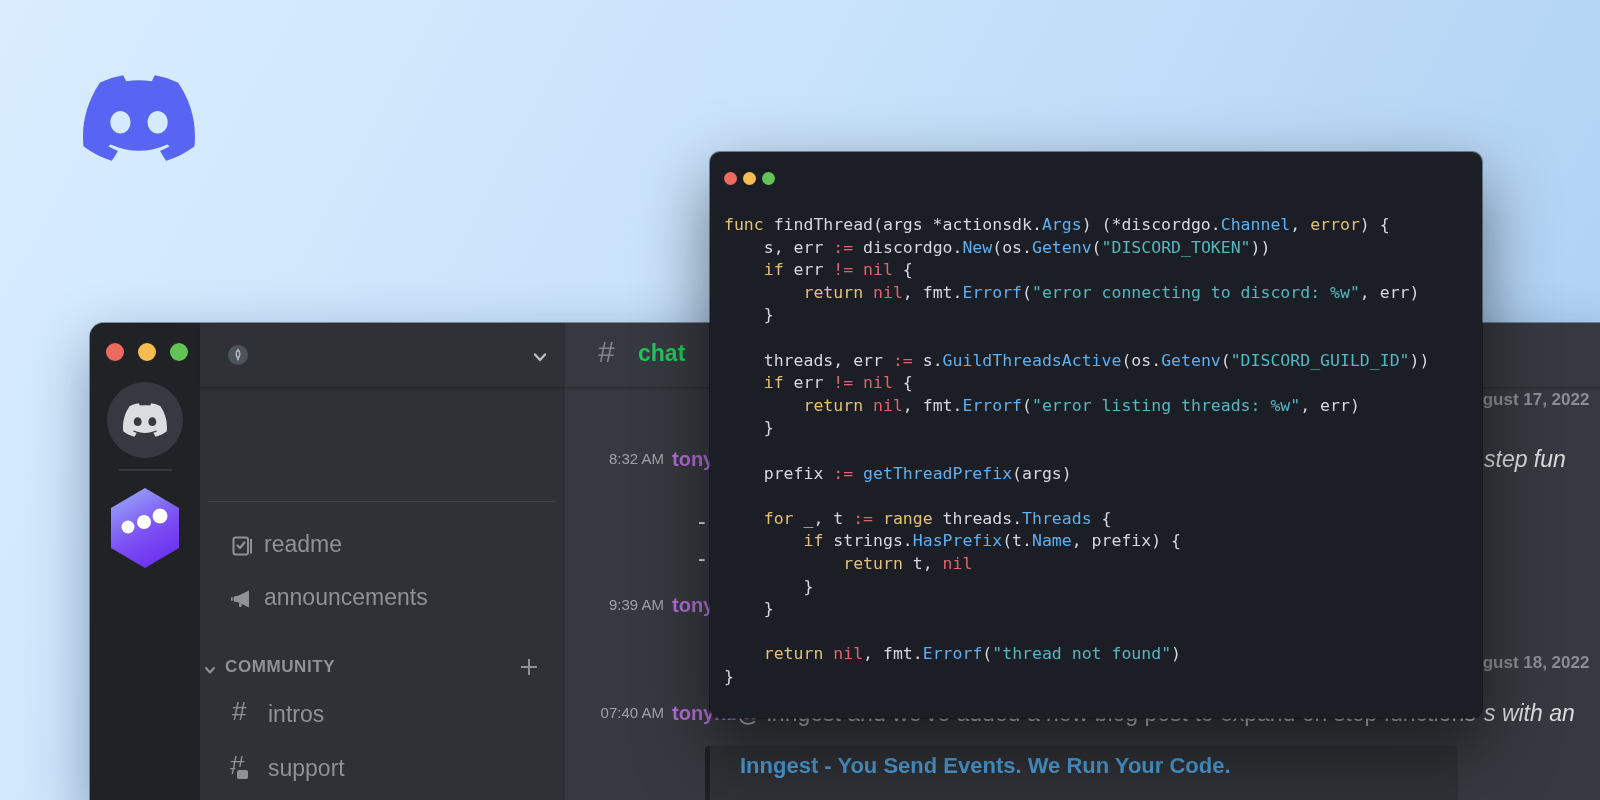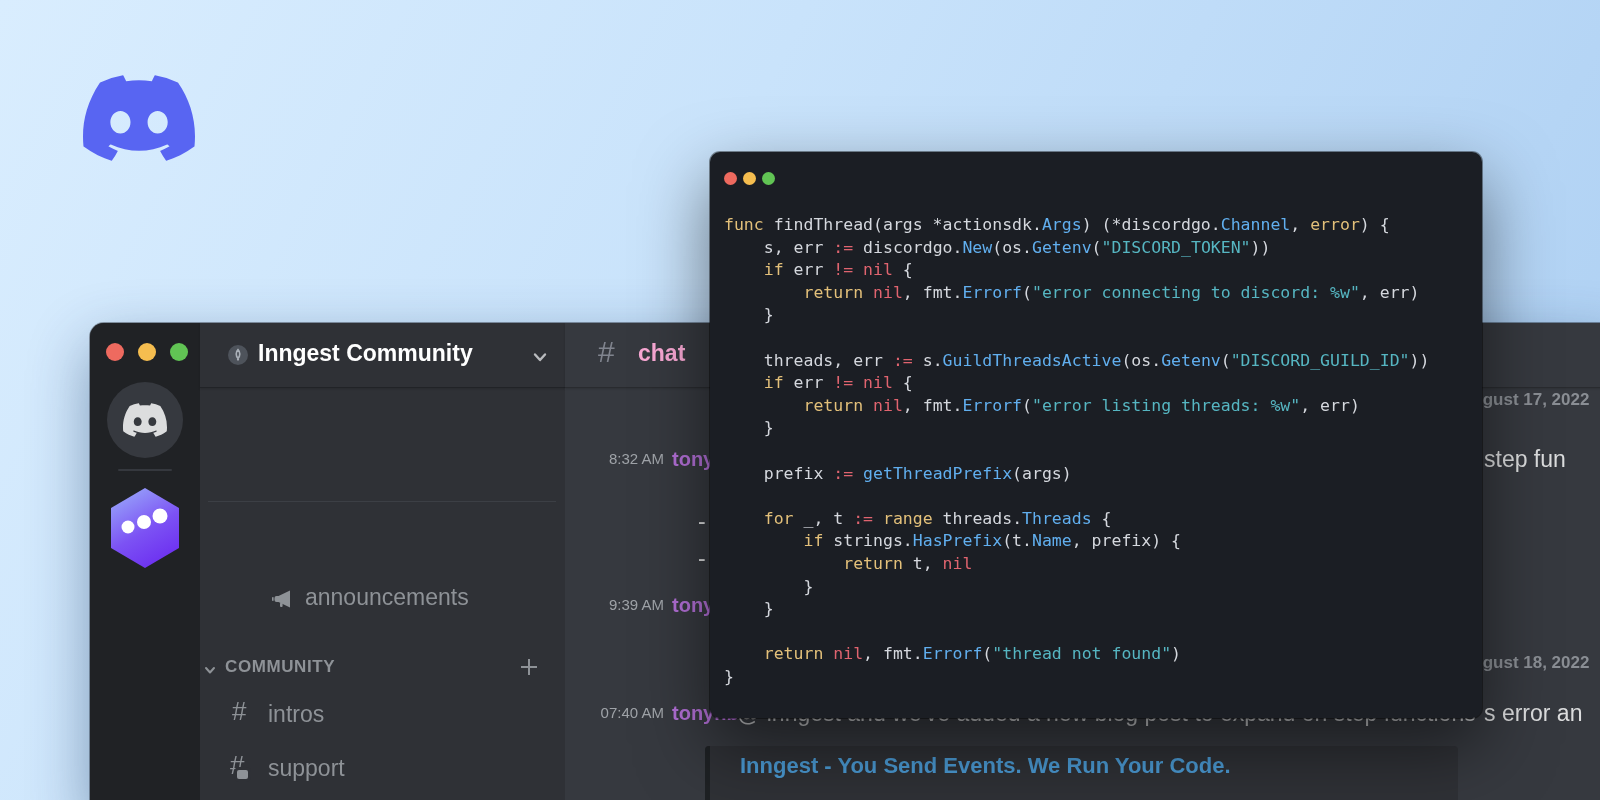--- a/index.html
+++ b/index.html
@@ -36,43 +36,43 @@
     box-shadow:0 1px 2px rgba(0,0,0,.15);}
   #sb-badge{left:27px;top:21px;width:22px;height:22px;}
   #sb-name{left:58px;top:17px;font-size:23px;font-weight:700;color:#ffffff;white-space:nowrap;}
   #sb-chevron{left:330px;top:24px;width:20px;height:20px;}
   .sb-item{left:0;width:100%;height:34px;}
   .sb-item .ic{position:absolute;left:30px;top:5px;width:24px;height:24px;}
   .sb-item .lbl{position:absolute;left:64px;top:2px;font-size:23px;font-weight:500;color:#8e9297;white-space:nowrap;}
   #sb-item-events{top:106px;}
   #sb-divider{left:8px;top:178px;width:348px;height:1px;background:#3c3f45;}
   #sb-item-readme{top:206px;}
-  #sb-item-announcements{top:259px;margin-left:41px;}
+  #sb-item-announcements{top:259px;}
   #sb-section{left:0;top:331px;width:100%;height:28px;}
   #sb-section .chev{position:absolute;left:3px;top:9px;width:14px;height:14px;}
   #sb-section .lbl{position:absolute;left:25px;top:3px;font-size:17px;font-weight:700;
     letter-spacing:.6px;color:#8e9297;}
   #sb-section .plus{position:absolute;left:318px;top:2px;width:22px;height:22px;}
   #sb-item-intros{top:376px;}
   #sb-item-support{top:430px;}
   .hash-glyph{font-size:26px;font-weight:500;color:#8e9297;line-height:24px;}
   .forum-bubble{position:absolute;right:-4px;bottom:-2px;width:11px;height:9px;background:#8e9297;
     border-radius:2px;box-shadow:0 0 0 3px #2f3136;}
 
   
   #chat{left:475px;top:0;width:1055px;height:100%;background:#36393f;}
   #chat-header{left:0;top:0;width:100%;height:64px;border-bottom:1px solid rgba(0,0,0,.24);
     box-shadow:0 1px 2px rgba(0,0,0,.15);}
   #chat-hash{left:33px;top:12px;font-size:30px;font-weight:400;color:#80848e;}
-  #chat-name{left:73px;top:17px;font-size:23px;font-weight:700;color:#f9a8d4;}
+  #chat-name{left:73px;top:17px;font-size:23px;font-weight:700;color:#22c55e;}
   .msg-row{left:0;width:100%;height:30px;line-height:30px;white-space:nowrap;}
   .msg-time{position:absolute;left:29px;width:70px;text-align:right;font-size:15px;color:#9fa3a8;}
   .msg-user{position:absolute;left:107px;font-size:20px;font-weight:700;color:#b26fd6;}
   .msg-mid{position:absolute;left:172px;width:740px;overflow:hidden;font-size:23px;color:#c9cacc;opacity:.92;}
-  .msg-tail{position:absolute;left:919px;font-size:23px;color:#dcddde;}
+  .msg-tail{position:absolute;left:919px;font-size:23px;color:#dcddde;font-style:italic;}
   #row-m1{top:121px;}
   #row-bullets{top:180px;left:133px;width:60px;font-size:23px;color:#dcddde;line-height:37px;height:80px;}
   #row-m2{top:267px;}
   #row-m3{top:375px;}
   .date-div{position:absolute;left:895px;font-size:17px;font-weight:700;color:#8a8e94;white-space:nowrap;}
   #date1{top:62px;line-height:30px;}
   #date2{top:325px;line-height:30px;}
   #embed{left:140px;top:423px;width:753px;height:75px;background:#2f3136;border-radius:4px;overflow:hidden;}
   #embed-pill{position:absolute;left:0;top:0;width:5px;height:100%;background:#1e2124;}
   #embed-title{position:absolute;left:35px;top:7px;font-size:22px;font-weight:700;color:#4b9bd5;white-space:nowrap;}
@@ -129,29 +129,36 @@
       </svg>
     </div>
 
     <div id="sidebar" class="abs">
       <div id="sb-header" class="abs">
         <svg id="sb-badge" class="abs" viewBox="0 0 22 22">
           <circle cx="11" cy="11" r="10" fill="#4e535b"></circle>
           <path d="M11 5.6 c2.4 2.4 2.4 6.4 0 8.8 c-2.4 -2.4 -2.4 -6.4 0 -8.8 Z" fill="none" stroke="#aab0b8" stroke-width="1.6"></path>
           <circle cx="11" cy="15.6" r="1.1" fill="#aab0b8"></circle>
         </svg>
-        <div id="sb-name" class="abs">Inngest Community</div>
         <svg id="sb-chevron" class="abs" viewBox="0 0 20 20">
           <polyline points="5,7.5 10,13 15,7.5" fill="none" stroke="#b9bbbe" stroke-width="2.4" stroke-linecap="round" stroke-linejoin="round"></polyline>
         </svg>
       </div>
 
 
       <div id="sb-divider" class="abs"></div>
 
+      <div class="abs sb-item" id="sb-item-readme">
+        <svg class="ic" viewBox="0 0 24 24">
+          <rect x="3.5" y="3.5" width="14.5" height="17" rx="2" fill="none" stroke="#8e9297" stroke-width="2"></rect>
+          <polyline points="7.5,11.5 10,14 14.5,8.5" fill="none" stroke="#8e9297" stroke-width="2.2" stroke-linecap="round" stroke-linejoin="round"></polyline>
+          <line x1="21" y1="5" x2="21" y2="19.5" stroke="#8e9297" stroke-width="2"></line>
+        </svg>
+        <span class="lbl">readme</span>
+      </div>
 
       <div class="abs sb-item" id="sb-item-announcements">
         <svg class="ic" viewBox="0 0 24 24">
           <path d="M7.5 9 L19 3.5 V20.5 L7.5 15 H5.5 A2 2 0 013.5 13 V11 A2 2 0 015.5 9 Z" fill="#8e9297"></path>
           <rect x="1" y="10.2" width="1.6" height="3.6" fill="#8e9297"></rect>
           <rect x="9" y="15.5" width="2.6" height="4.5" rx="1" fill="#8e9297"></rect>
         </svg>
         <span class="lbl">announcements</span>
       </div>
 
@@ -200,21 +207,21 @@
         <span class="msg-time">9:39 AM</span>
         <span class="msg-user">tonyhb</span>
       </div>
 
       <div id="date2" class="date-div">August 18, 2022</div>
 
       <div id="row-m3" class="abs msg-row">
         <span class="msg-time">07:40 AM</span>
         <span class="msg-user">tonyhb</span>
         <span class="msg-mid">@ inngest  and we've added a new blog post to expand on step functions</span>
-        <span class="msg-tail">s error an</span>
+        <span class="msg-tail">s with an</span>
       </div>
 
       <div id="embed" class="abs">
         <div id="embed-pill"></div>
         <a id="embed-title">Inngest - You Send Events. We Run Your Code.</a>
       </div>
     </div>
   </div>
 
   <div id="cwin" class="abs">

